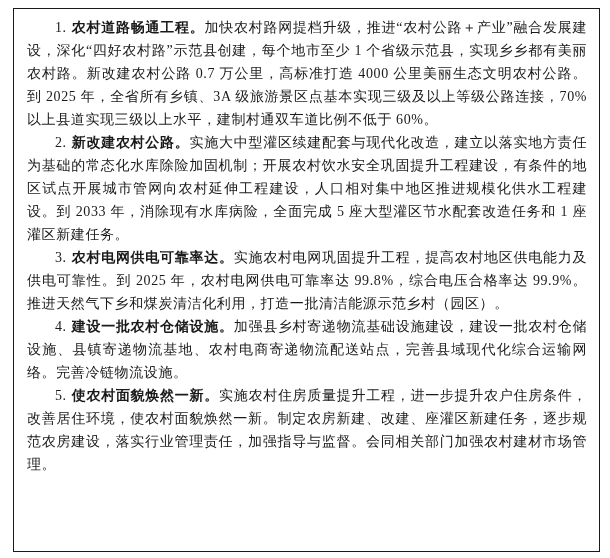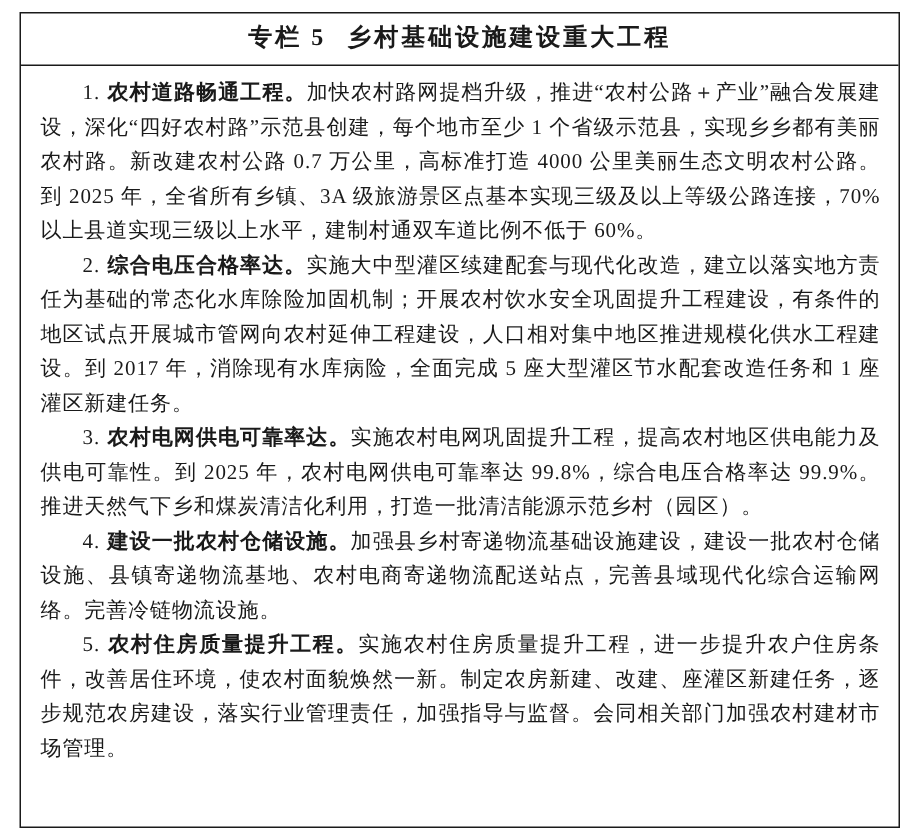--- a/index.html
+++ b/index.html
@@ -55,33 +55,30 @@
     margin-right: 0.35em;
   }
   .para .head {
     font-weight: bold;
   }
 </style>
 </head>
 <body>
 
 <div class="panel">
-  <div class="panel-title">
-    <span class="title-label">专栏 5</span><span>乡村基础设施建设重大工程</span>
-  </div>
   <div class="panel-body">
     <p class="para">
       <span class="num">1.</span><span class="head">农村道路畅通工程。</span><span>加快农村路网提档升级，推进“农村公路＋产业”融合发展建设，深化“四好农村路”示范县创建，每个地市至少 1 个省级示范县，实现乡乡都有美丽农村路。新改建农村公路 0.7 万公里，高标准打造 4000 公里美丽生态文明农村公路。到 2025 年，全省所有乡镇、3A 级旅游景区点基本实现三级及以上等级公路连接，70%以上县道实现三级以上水平，建制村通双车道比例不低于 60%。</span>
     </p>
     <p class="para">
-      <span class="num">2.</span><span class="head">综合电压合格率达。</span><span>实施大中型灌区续建配套与现代化改造，建立以落实地方责任为基础的常态化水库除险加固机制；开展农村饮水安全巩固提升工程建设，有条件的地区试点开展城市管网向农村延伸工程建设，人口相对集中地区推进规模化供水工程建设。到 2017 年，消除现有水库病险，全面完成 5 座大型灌区节水配套改造任务和 1 座灌区新建任务。</span>
+      <span class="num">2.</span><span class="head">新改建农村公路。</span><span>实施大中型灌区续建配套与现代化改造，建立以落实地方责任为基础的常态化水库除险加固机制；开展农村饮水安全巩固提升工程建设，有条件的地区试点开展城市管网向农村延伸工程建设，人口相对集中地区推进规模化供水工程建设。到 2033 年，消除现有水库病险，全面完成 5 座大型灌区节水配套改造任务和 1 座灌区新建任务。</span>
     </p>
     <p class="para">
       <span class="num">3.</span><span class="head">农村电网供电可靠率达。</span><span>实施农村电网巩固提升工程，提高农村地区供电能力及供电可靠性。到 2025 年，农村电网供电可靠率达 99.8%，综合电压合格率达 99.9%。推进天然气下乡和煤炭清洁化利用，打造一批清洁能源示范乡村（园区）。</span>
     </p>
     <p class="para">
       <span class="num">4.</span><span class="head">建设一批农村仓储设施。</span><span>加强县乡村寄递物流基础设施建设，建设一批农村仓储设施、县镇寄递物流基地、农村电商寄递物流配送站点，完善县域现代化综合运输网络。完善冷链物流设施。</span>
     </p>
     <p class="para">
-      <span class="num">5.</span><span class="head">农村住房质量提升工程。</span><span>实施农村住房质量提升工程，进一步提升农户住房条件，改善居住环境，使农村面貌焕然一新。制定农房新建、改建、座灌区新建任务，逐步规范农房建设，落实行业管理责任，加强指导与监督。会同相关部门加强农村建材市场管理。</span>
+      <span class="num">5.</span><span class="head">使农村面貌焕然一新。</span><span>实施农村住房质量提升工程，进一步提升农户住房条件，改善居住环境，使农村面貌焕然一新。制定农房新建、改建、座灌区新建任务，逐步规范农房建设，落实行业管理责任，加强指导与监督。会同相关部门加强农村建材市场管理。</span>
     </p>
   </div>
 </div>
 
 </body></html>

